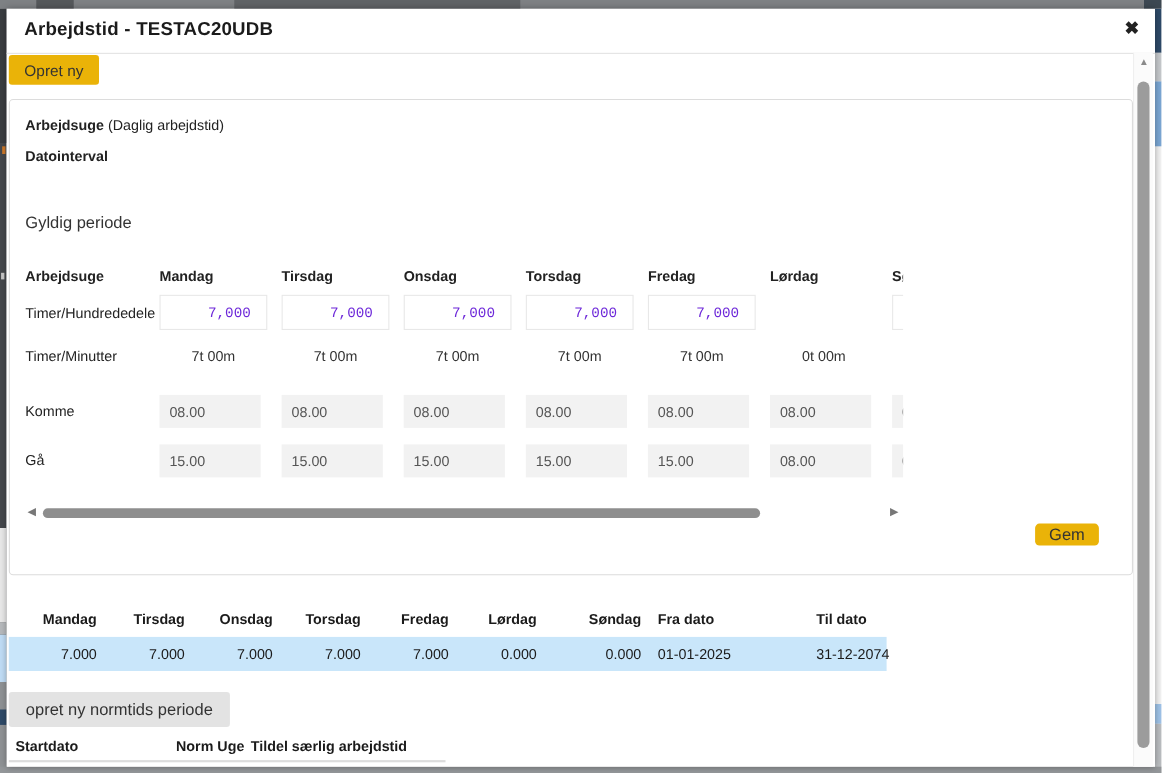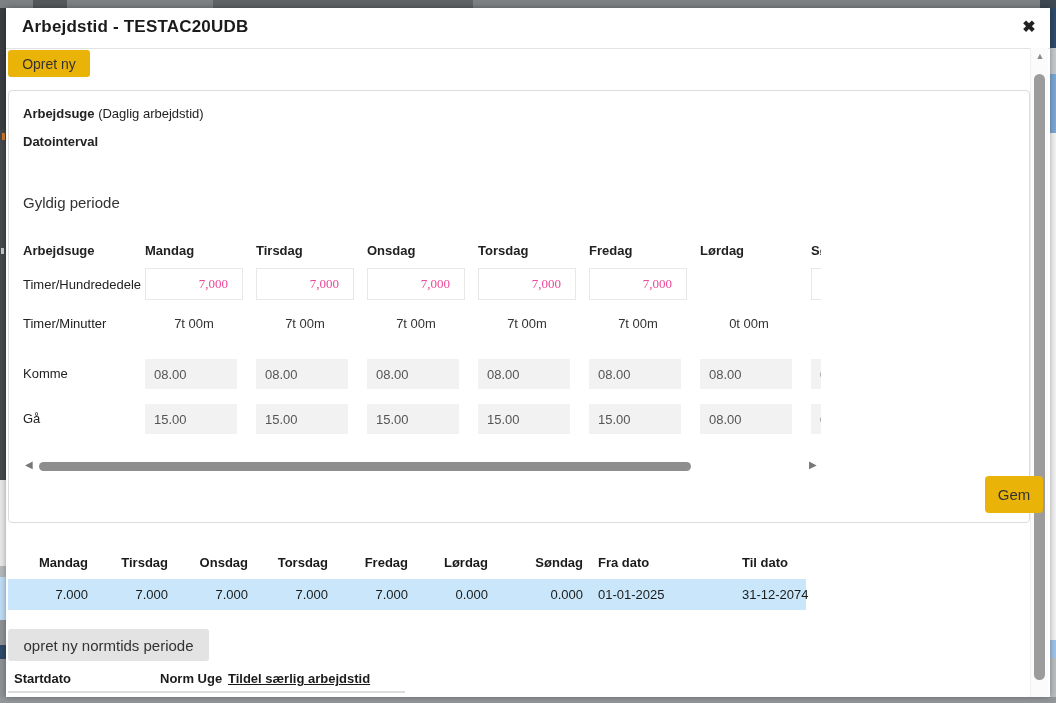--- a/index.html
+++ b/index.html
@@ -38,21 +38,21 @@
   
   .modal { left:6px; top:8px; width:1044px; height:689px; background:#fff; box-shadow:0 0 6px rgba(0,0,0,.35); }
   .modal-title { left:16px; top:9px; font-size:17px; font-weight:bold; color:#1b1b1b; letter-spacing:.2px; }
   .close-btn { top:9px; right:11px; width:20px; height:20px; font-size:16px; font-weight:bold; color:#222;
                text-align:center; line-height:20px; cursor:pointer; }
   .header-line { left:0; top:40px; width:100%; height:1px; background:#e3e3e3; }
 
   .btn { background:#eab308; border:none; border-radius:3px; color:#333; cursor:pointer;
          font-family:"Liberation Sans",sans-serif; }
   .btn-opret { left:2px; top:42px; width:82px; height:27px; font-size:14px; }
-  .btn-gem   { left:976px; top:385px; width:58px; height:37px; font-size:15px; border-radius:4px; }
+  .btn-gem   { left:932px; top:385px; width:58px; height:20px; font-size:15px; border-radius:4px; }
   .btn-create{ left:2px; top:621px; width:201px; height:32px; font-size:15px; background:#e3e3e3; }
 
   
   .vscroll { left:1024px; top:40px; width:18px; height:649px; background:#fbfbfb; border-left:1px solid #efefef; }
   .vscroll .up { position:absolute; left:0; top:3px; width:18px; text-align:center; font-size:9px; color:#8a8a8a; }
   .vscroll .thumb { position:absolute; left:3px; top:26px; width:11px; height:606px; background:#9c9c9c; border-radius:6px; }
 
   
   .panel { left:2px; top:82px; width:1022px; height:433px; border:1px solid #dcdcdc; border-radius:4px; background:#fff; }
   .sec-title { left:14px; top:15px; font-size:13px; color:#222; }
@@ -62,22 +62,22 @@
   .date-input { left:14px; top:64px; width:198px; height:33px; border:1px solid #c9c9c9; border-radius:4px;
                 text-align:center; font-size:13px; color:#4a4a4a; font-family:"Liberation Sans",sans-serif; }
   .gyldig { left:14px; top:103px; font-size:15px; color:#333; }
 
   
   .clipwrap { left:14px; top:140px; width:798px; height:212px; overflow:hidden; }
   .rowlabel { position:absolute; left:0; font-size:13px; color:#222; white-space:nowrap; }
   .daycol { position:absolute; top:0; width:100px; height:212px; }
   .dayhdr { position:absolute; left:0; top:12px; font-size:13px; font-weight:bold; color:#222; white-space:nowrap; }
   .inp-hund { position:absolute; left:0; top:37px; width:98px; height:32px; border:1px solid #e8e8e8;
-              background:#fff; text-align:right; padding-right:14px; font-size:13px; color:#ec4899;
-              font-family:Liberation Serif, serif; }
+              background:#fff; text-align:right; padding-right:14px; font-size:13px; color:#6d28d9;
+              font-family:Liberation Mono, monospace; }
   .txt-min { position:absolute; left:0; top:85px; width:98px; text-align:center; font-size:13px; color:#333; }
   .inp-time { position:absolute; left:0; width:92px; height:30px; border:none; background:#f2f2f2;
               padding-left:9px; font-size:13px; color:#555; font-family:"Liberation Sans",sans-serif; }
   .inp-komme { top:128px; }
   .inp-gaa   { top:173px; }
 
   
   .h-arrow { position:absolute; font-size:10px; color:#777; top:368px; cursor:pointer; }
   .h-arrow.left  { left:16px; }
   .h-arrow.right { left:800px; }
@@ -89,21 +89,21 @@
   .num { text-align:right; }
   .sum-row-bg { left:2px; top:571px; width:798px; height:31px; background:#c9e6fa; cursor:pointer; }
   .c0 { left:2px;   width:80px; } .c1 { left:82px;  width:80px; } .c2 { left:162px; width:80px; }
   .c3 { left:242px; width:80px; } .c4 { left:322px; width:80px; } .c5 { left:402px; width:80px; }
   .c6 { left:482px; width:95px; }
   .c7 { left:592px; width:105px; text-align:left; }
   .c8 { left:702px; width:110px; text-align:left;margin-left:34px; }
 
   
   .bot-hdr { position:absolute; top:663px; font-size:13px; font-weight:bold; color:#1b1b1b; }
-  .bh0 { left:8px; } .bh1 { left:154px; } .bh2 { left:222px;text-decoration:underline; }
+  .bh0 { left:8px; } .bh1 { left:154px; } .bh2 { left:222px; }
   .bottom-line { left:2px; top:683px; width:397px; height:2px; background:#dcdcdc; }
 </style>
 </head>
 <body>
 
 <div class="abs bg-top">
   <div class="seg1"></div>
   <div class="seg2"></div>
   <div class="seg3"></div>
 </div>

